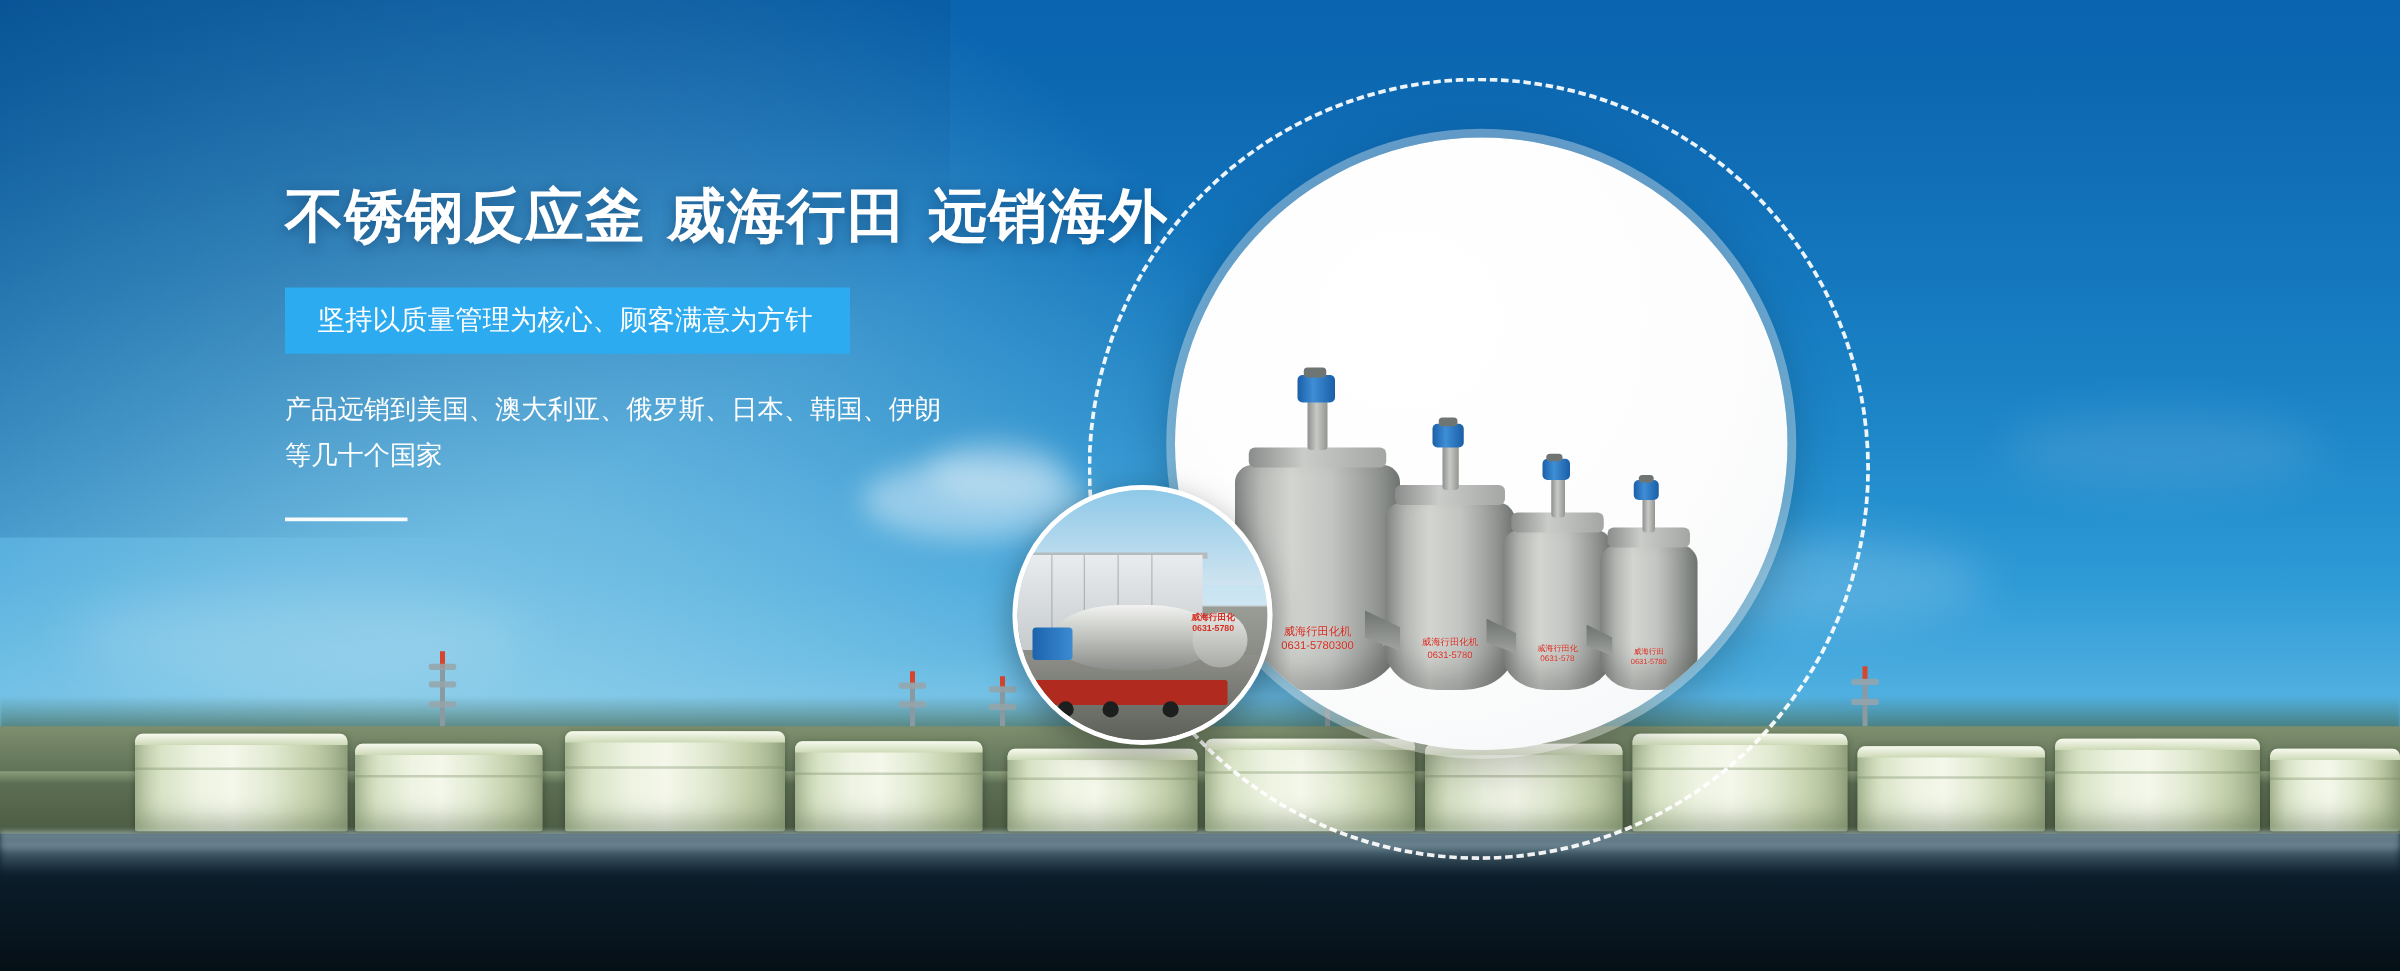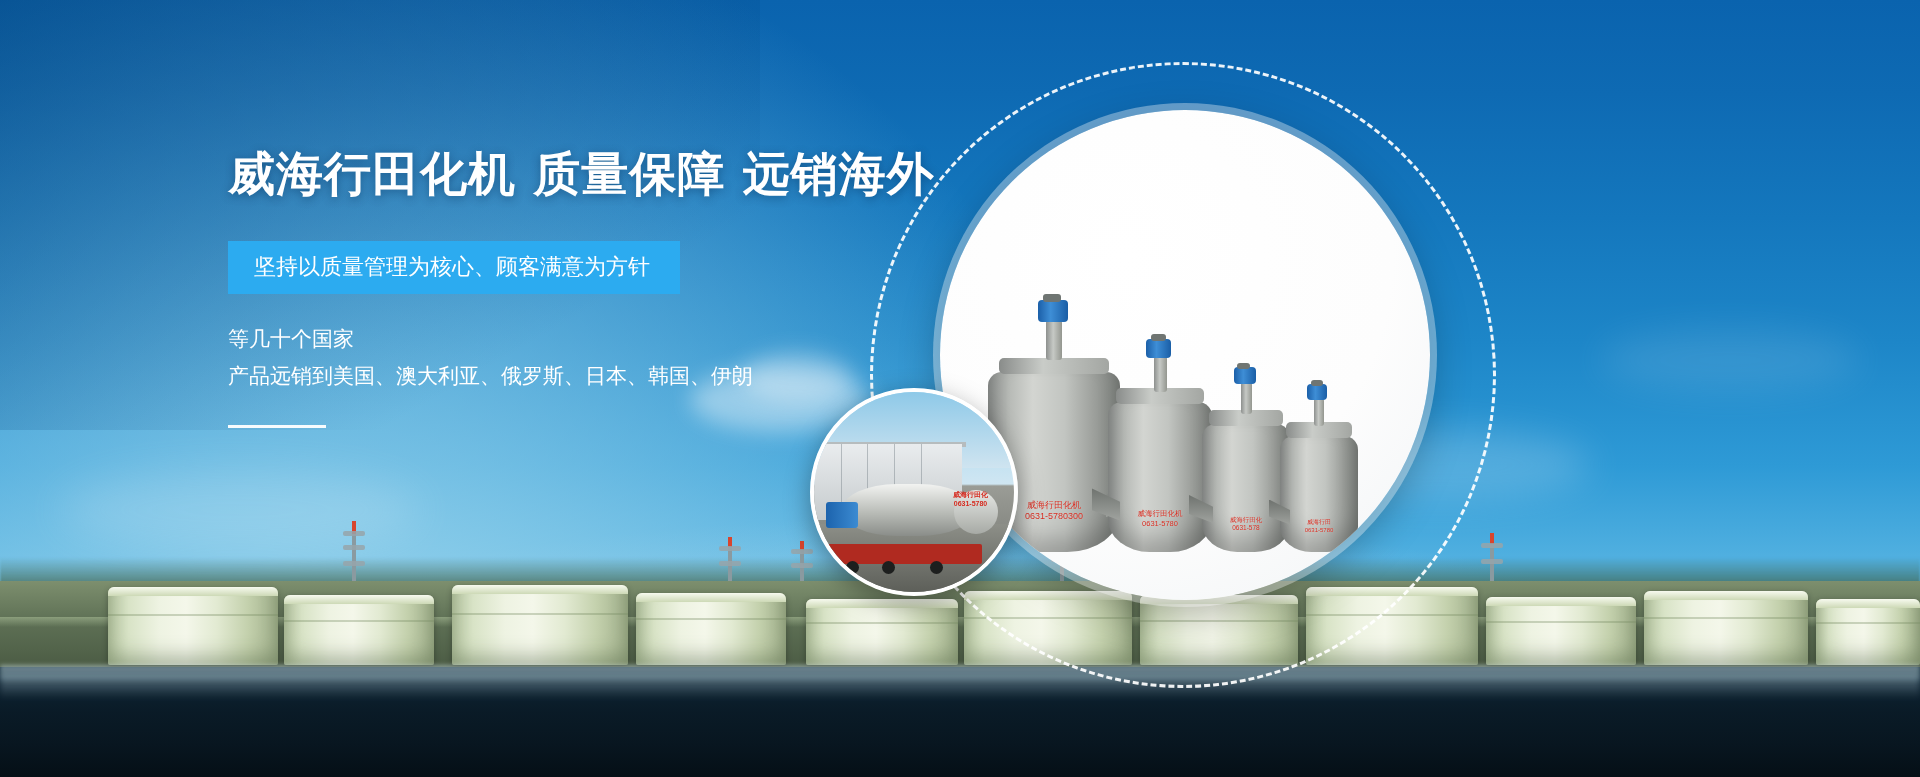--- a/index.html
+++ b/index.html
@@ -117,21 +117,21 @@
   .pc-truck{position:absolute;left:6%;bottom:14%;width:78%;height:10%;background:#b02a20;border-radius:2px;}
   .pc-wheel{position:absolute;bottom:9%;width:13px;height:13px;border-radius:50%;background:#1d1f1e;}
   .pc-label{position:absolute;right:13%;bottom:42%;color:#d62b1f;font-weight:bold;font-size:7px;
     line-height:1.2;text-align:center;}
 
   
   .txt{position:absolute;left:228px;top:150px;width:820px;}
   .headline{font-size:47px;font-weight:bold;color:#ffffff;letter-spacing:1px;line-height:1;
     white-space:nowrap;text-shadow:0 2px 10px rgba(0,40,80,.45);
     font-family:"DejaVu Sans","Liberation Sans",sans-serif;}
-  .subbar{display:inline-block;margin-top:44px;background:#2cabf0;color:#ffffff;
+  .subbar{display:inline-block;margin-top:33px;background:#2cabf0;color:#ffffff;
     font-size:22px;line-height:1;padding:15px 30px 16px 26px;white-space:nowrap;}
   .para{margin-top:27px;color:#ffffff;font-size:21px;line-height:1.75;max-width:560px;}
   .rule{margin-top:30px;width:98px;height:3px;background:#ffffff;opacity:.95;}
 </style>
 </head>
 <body>
 
 <div id="banner">
 
   <div class="sky"></div>
@@ -267,22 +267,22 @@
     <div class="pc-wheel" style="left:16%"></div>
     <div class="pc-wheel" style="left:34%"></div>
     <div class="pc-wheel" style="left:58%"></div>
     <div class="pc-label">
       <div>威海行田化</div>
       <div>0631-5780</div>
     </div>
   </div>
 
   <div class="txt">
-    <div class="headline">威海行田化机 质量保障 远销海外</div>
+    <div class="headline">不锈钢反应釜 威海行田 远销海外</div>
     <div class="subbar">坚持以质量管理为核心、顾客满意为方针</div>
     <div class="para">
+      <div>产品远销到美国、澳大利亚、俄罗斯、日本、韩国、伊朗</div>
       <div>等几十个国家</div>
-      <div>产品远销到美国、澳大利亚、俄罗斯、日本、韩国、伊朗</div>
     </div>
     <div class="rule"></div>
   </div>
 
 </div>
 
 </body></html>

